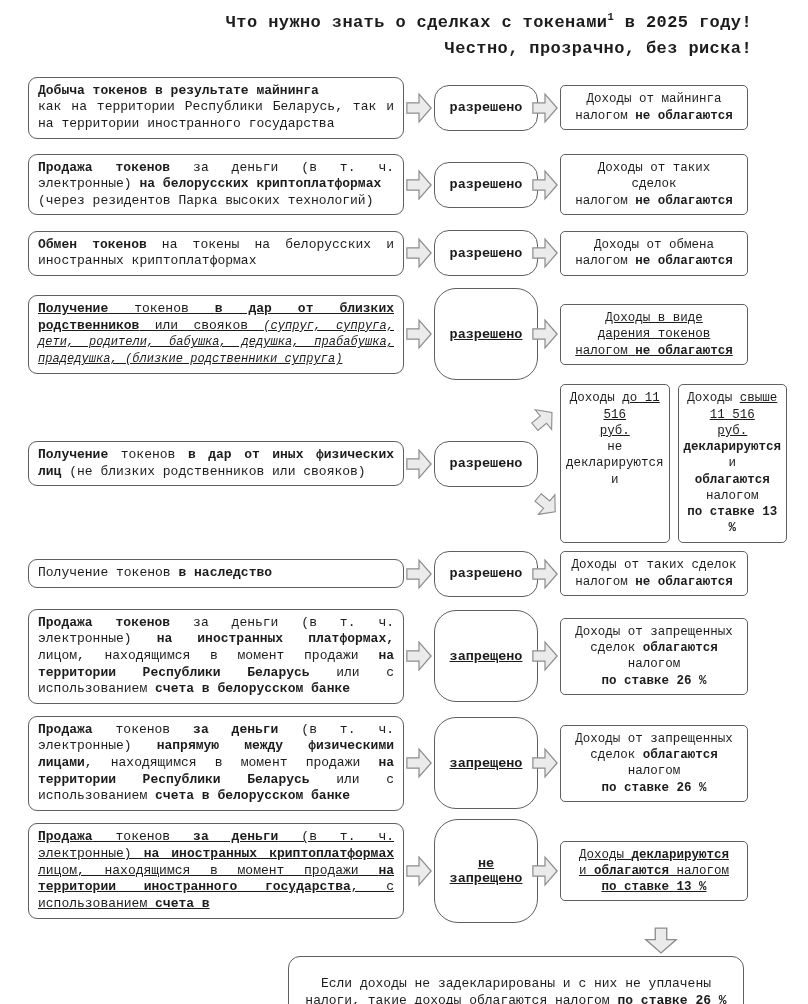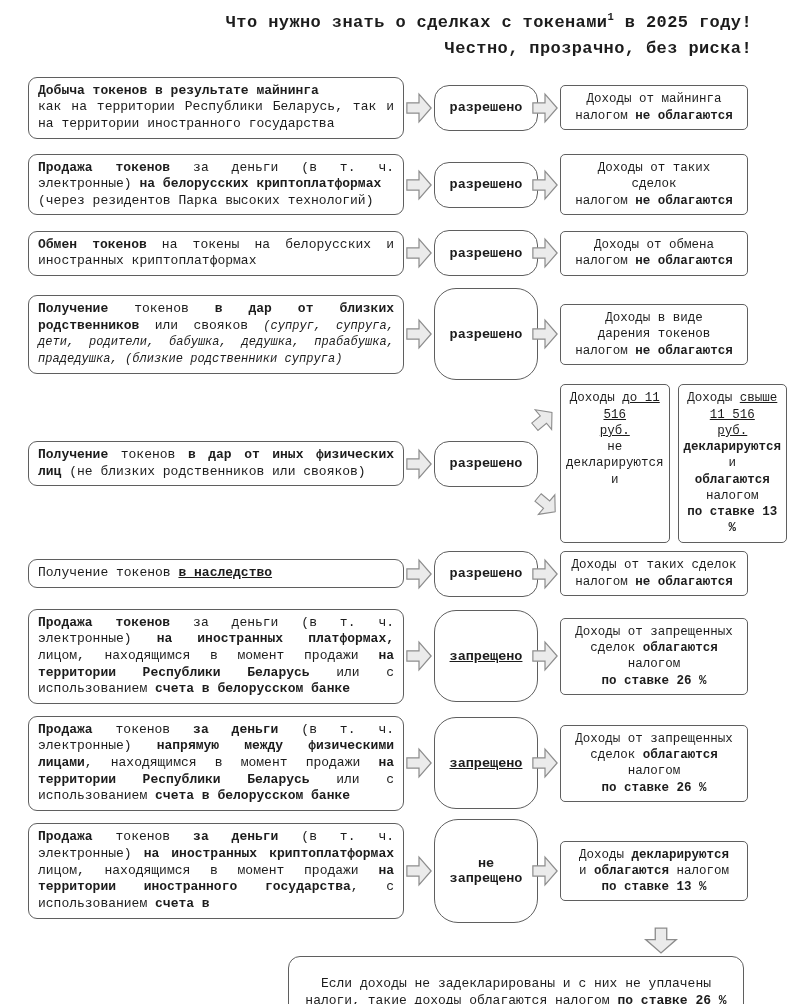--- a/index.html
+++ b/index.html
@@ -42,21 +42,21 @@
     font-size:12.5px; line-height:1.3; text-align:center;
   }
   .right-stack { display:flex; gap:8px; }
 
   .arrow-cell { display:flex; align-items:center; justify-content:center; }
   .diag-arrows { display:flex; flex-direction:column; gap:44px; align-items:center; }
   .rot-up   { transform:rotate(-40deg); }
   .rot-down { transform:rotate(40deg); }
   .arrow-shape { fill:var(--arrow_fill,#ebebeb); stroke:var(--arrow_stroke,#8d8d8d); stroke-width:1.4; }
 
-  .mb-xs { margin-bottom:4px; }
+  .mb-xs { margin-bottom:4px;text-decoration:underline; }
   .mb-sm { margin-bottom:8px; }
   .mb-md { margin-bottom:12px; }
 
   .final-arrow-row { margin:0 0 2px 612px; height:27px; }
   .final-box {
     border-radius:12px; margin-left:260px; width:456px;
     text-align:center; font-size:13px; line-height:1.35; padding:18px 10px;
     margin-bottom:12px;
   }
 
@@ -167,21 +167,21 @@
           </svg>
       </span>
     </div>
     <div class="right-stack">
       <div class="box right-box"><span>Доходы </span><span style="text-decoration: underline;">до 11 516</span><br><span style="text-decoration: underline;">руб.</span><br><span>не декларируются и</span></div>
       <div class="box right-box"><span>Доходы </span><span style="text-decoration: underline;">свыше 11 516</span><br><span style="text-decoration: underline;">руб.</span><span> </span><span style="font-weight: bold;">декларируются</span><span> и</span><br><span style="font-weight: bold;">облагаются</span><span> налогом</span><br><span style="font-weight: bold;">по ставке 13 %</span></div>
     </div>
   </div>
 
   <div class="row mb-md">
-    <div class="box left-box"><span>Получение токенов </span><span style="font-weight: bold; text-decoration: underline;">в наследство</span></div>
+    <div class="box left-box"><span>Получение токенов </span><span style="font-weight: bold;">в наследство</span></div>
     <div class="arrow-cell">
       <svg width="26" height="40" viewBox="0 0 30 44">
           <polygon class="arrow-shape" points="1,16 15,16 15,6 29,22 15,38 15,28 1,28"></polygon>
         </svg>
     </div>
     <div class="box status-box">
         <span>разрешено</span>
       </div>
     <div class="arrow-cell">
       <svg width="26" height="40" viewBox="0 0 30 44">

